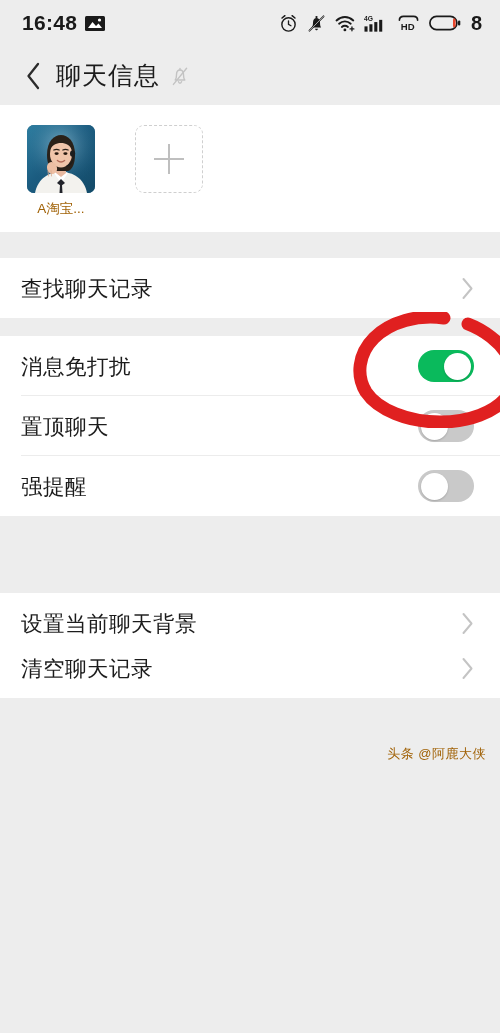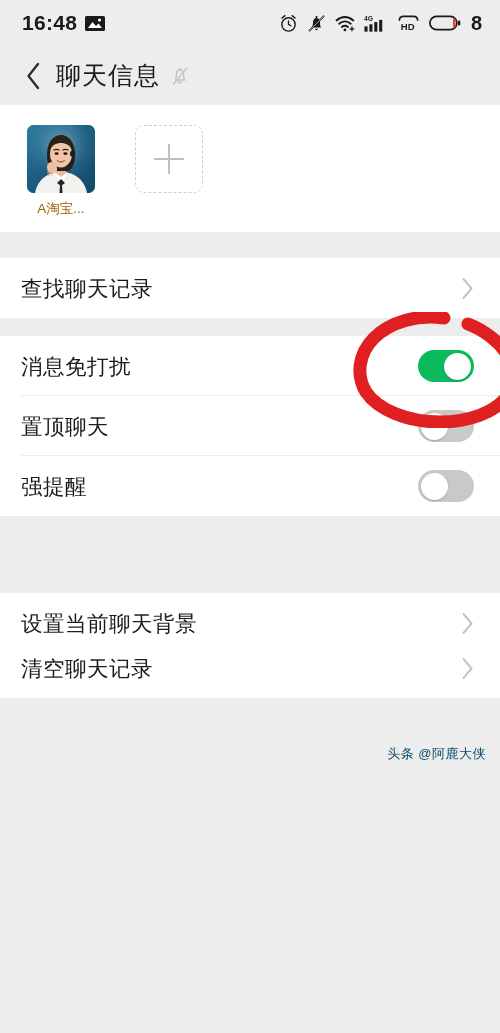--- a/index.html
+++ b/index.html
@@ -127,21 +127,21 @@
   .annot {
     position: absolute;
     left: 352px; top: 312px;
     width: 160px; height: 116px;
     pointer-events: none;
   }
 
   
   .watermark {
     position: absolute; right: 14px; bottom: 10px;
-    font-size: 13px; color: #0c4a6e;
+    font-size: 13px; color: #a16207;
     letter-spacing: .5px;
     display: flex; align-items: center; gap: 4px;
   }
 </style>
 </head>
 <body>
 
 <div class="phone">
 
   <div class="statusbar">

